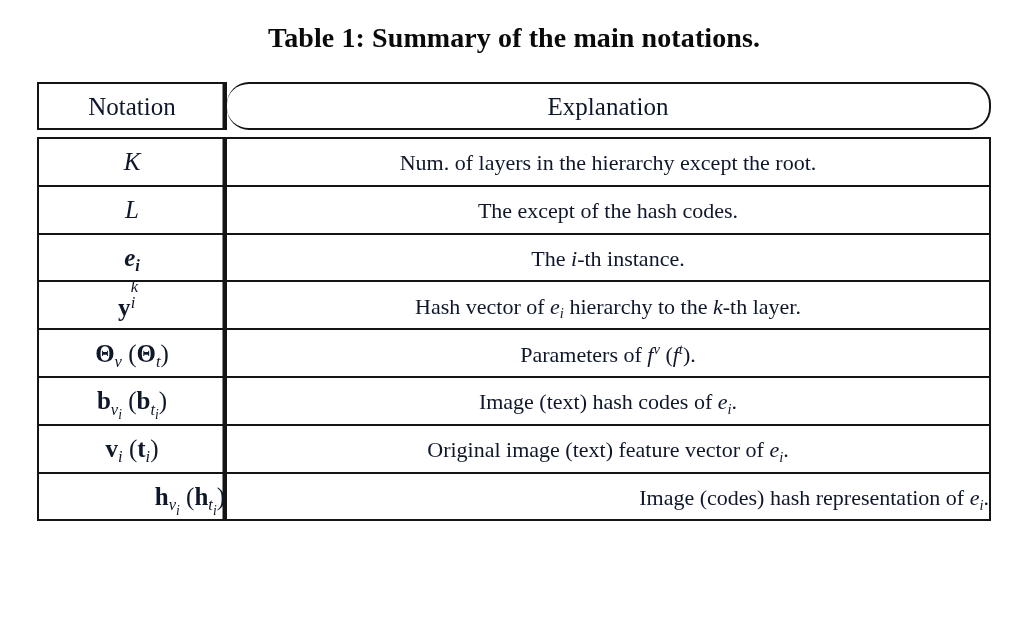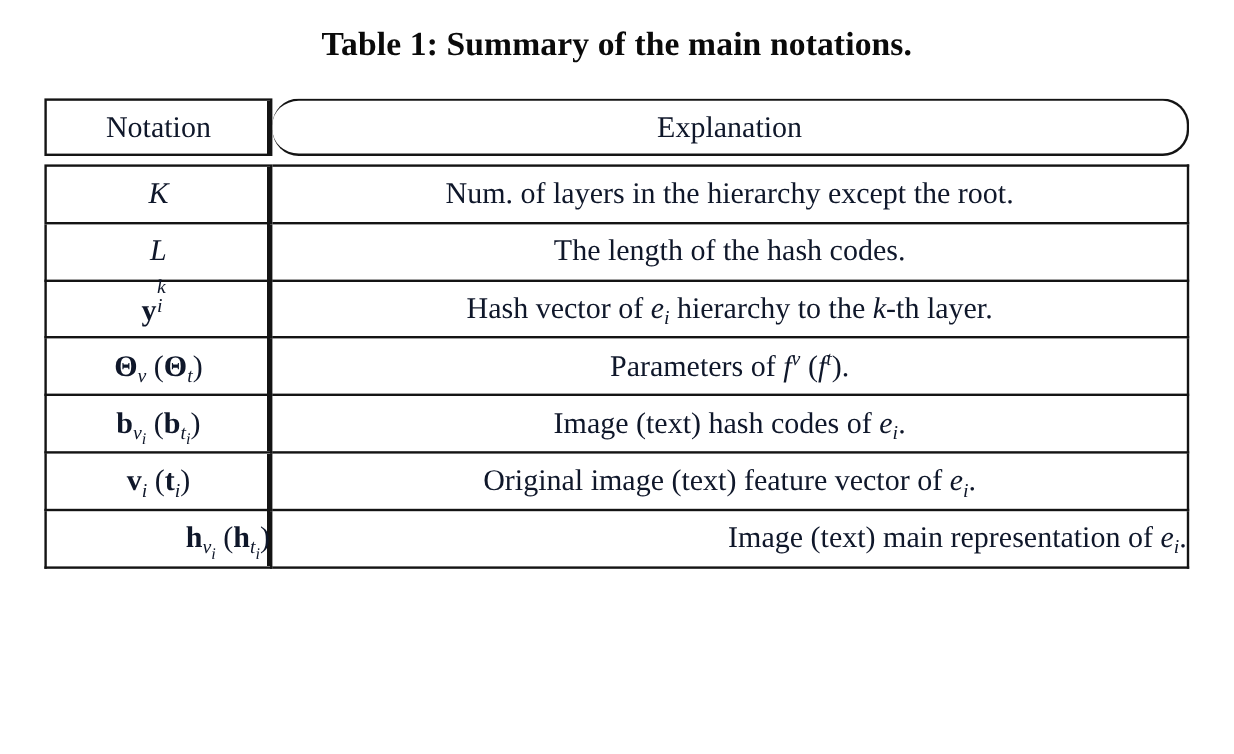--- a/index.html
+++ b/index.html
@@ -149,21 +149,21 @@
   }
   .subsup .s-dn {
     position: absolute;
     left: 0.02em;
     top: 0.26em;
     font-size: 0.66em;
     font-style: italic;
     font-weight: normal;
   }
 
-  .explain-text { font-size: 25px; }
+  .explain-text { font-size: 22px; }
 </style>
 </head>
 <body>
 
 <div id="page">
 
   <div class="caption">Table 1: Summary of the main notations.</div>
 
   <div class="table-wrap">
     <table class="notation-table">
@@ -190,24 +190,32 @@
           <td class="e-cell">
             <span class="explain-text">Num. of layers in the hierarchy except the root.</span>
           </td>
         </tr>
 
         <tr class="body-row">
           <td class="n-cell">
             <span class="math"><span class="mi">L</span></span>
           </td>
           <td class="e-cell">
-            <span class="explain-text">The length of the hash codes.</span>
-          </td>
-        </tr>
-
+            <span class="explain-text">The except of the hash codes.</span>
+          </td>
+        </tr>
+
+        <tr class="body-row">
+          <td class="n-cell">
+            <span class="math"><span class="mbi">e</span><span class="sub mbi">i</span></span>
+          </td>
+          <td class="e-cell">
+            <span class="explain-text"><span>The </span><span class="mi">i</span><span>-th instance.</span></span>
+          </td>
+        </tr>
 
         <tr class="body-row">
           <td class="n-cell">
             <span class="math"><span class="mb">y</span><span class="subsup"><span class="s-up">k</span><span class="s-dn">i</span></span></span>
           </td>
           <td class="e-cell">
             <span class="explain-text"><span>Hash vector of </span><span class="math"><span class="mi">e</span><span class="sub mi">i</span></span><span> hierarchy to the </span><span class="mi">k</span><span>-th layer.</span></span>
           </td>
         </tr>
 
@@ -238,21 +246,21 @@
           <td class="e-cell">
             <span class="explain-text"><span>Original image (text) feature vector of </span><span class="math"><span class="mi">e</span><span class="sub mi">i</span></span><span>.</span></span>
           </td>
         </tr>
 
         <tr class="body-row last">
           <td class="n-cell">
             <span class="math"><span class="mb">h</span><span class="sub mi"><span>v</span><span class="sub">i</span></span>&nbsp;<span>(</span><span class="mb">h</span><span class="sub mi"><span>t</span><span class="sub">i</span></span><span>)</span></span>
           </td>
           <td class="e-cell">
-            <span class="explain-text"><span>Image (text) main representation of </span><span class="math"><span class="mi">e</span><span class="sub mi">i</span></span><span>.</span></span>
+            <span class="explain-text"><span>Image (codes) hash representation of </span><span class="math"><span class="mi">e</span><span class="sub mi">i</span></span><span>.</span></span>
           </td>
         </tr>
 
       </tbody>
     </table>
   </div>
 
 </div>
 
 </body></html>

